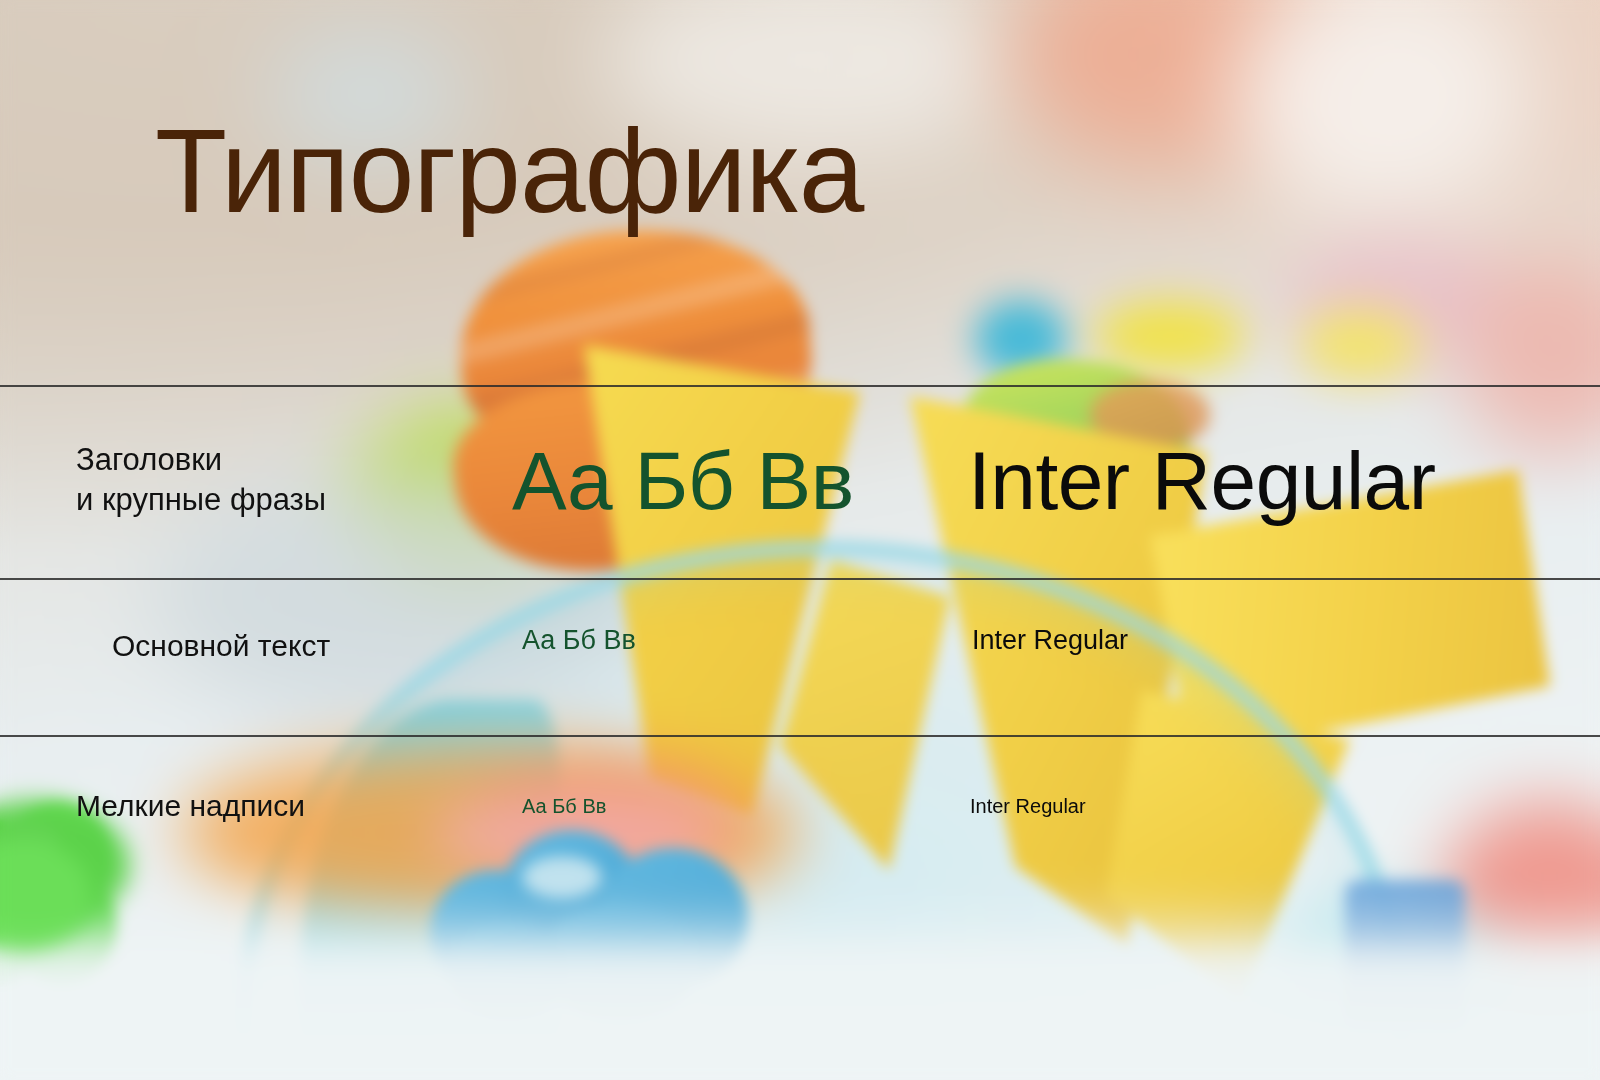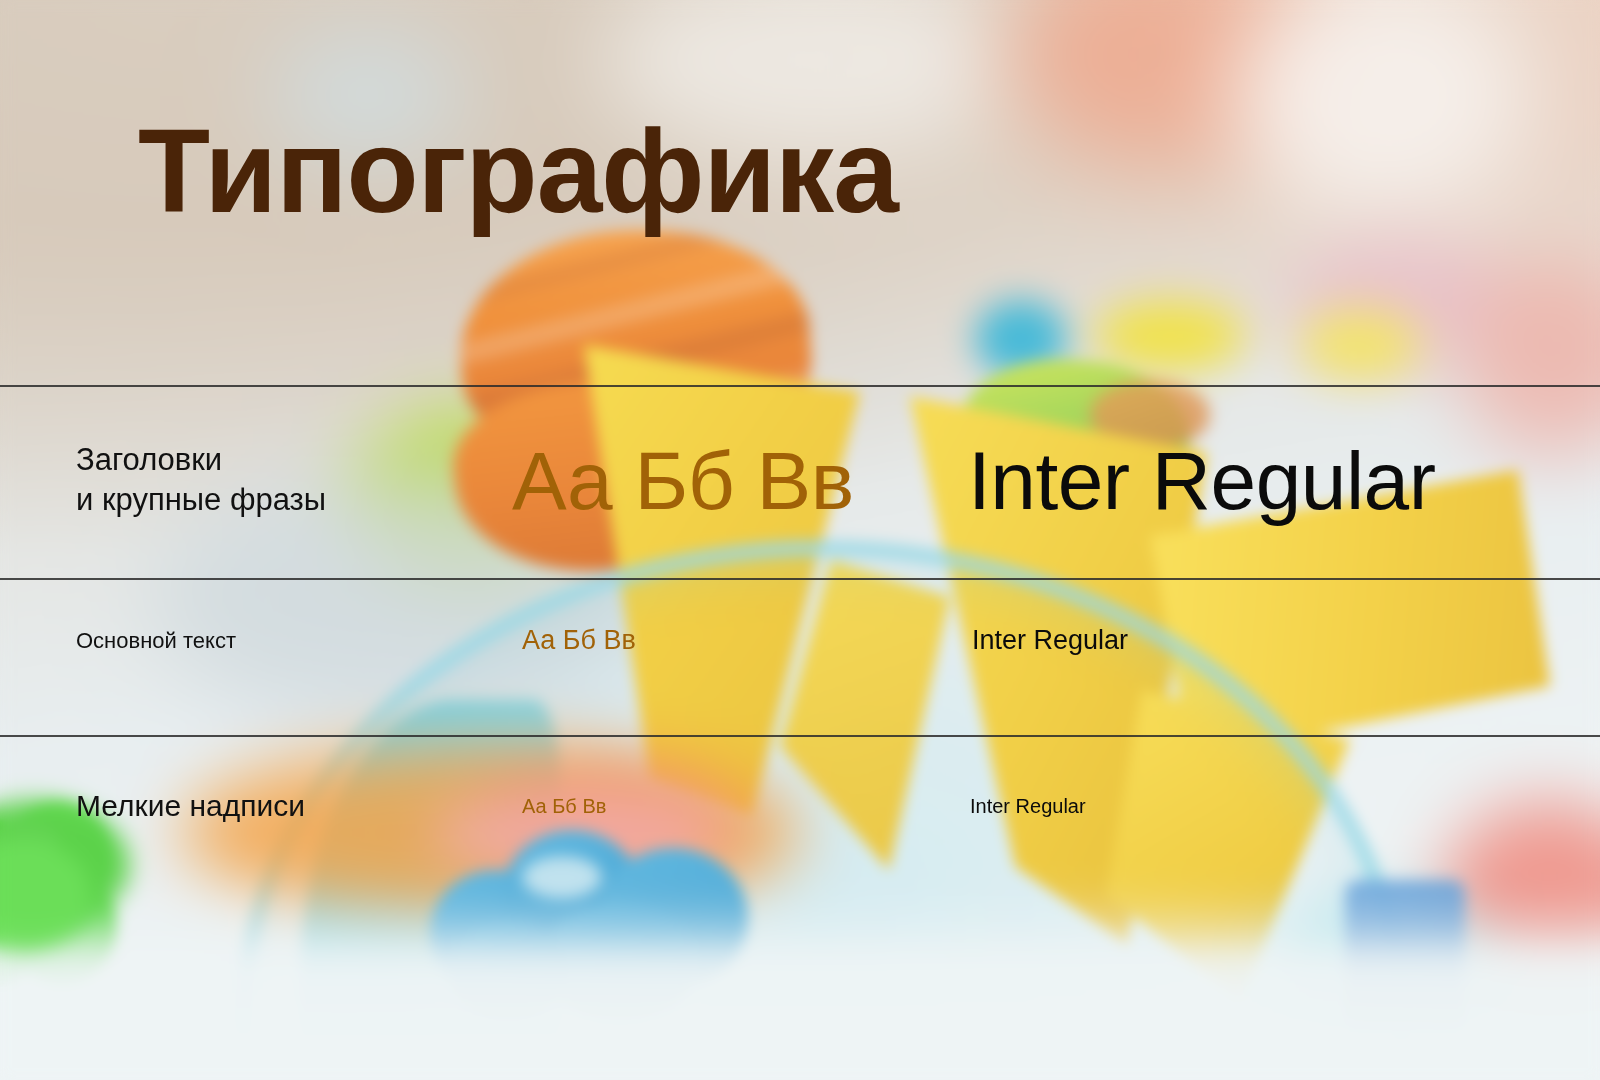--- a/index.html
+++ b/index.html
@@ -176,49 +176,49 @@
   .table-surface{
     position:absolute; left:-40px; top:955px; width:1700px; height:170px;
     background:linear-gradient(180deg, rgba(238,244,246,.55) 0%, rgba(243,248,249,.95) 45%, #f1f6f7 100%);
     filter:blur(14px);
   }
 
   
   .content{ position:absolute; inset:0; }
 
   .page-title{
-    position:absolute; left:138px; top:112px;
-    font-size:118px; font-weight:700; letter-spacing:-1px;
+    position:absolute; left:155px; top:112px;
+    font-size:118px; font-weight:400; letter-spacing:-1px;
     line-height:1.0; color:#4a2408;
     white-space:nowrap;
   }
 
   .divider{
     position:absolute; left:0; width:1600px; height:0;
     border-top:2px solid #2a2a2a; opacity:.85;
   }
   .d1{ top:385px; }
   .d2{ top:578px; }
   .d3{ top:735px; }
 
   .row{ position:absolute; left:0; width:1600px; }
   .row-label{
     position:absolute; left:76px;
     color:#111; white-space:pre-line;
   }
-  .sample-cyr{ position:absolute; color:#a16207; white-space:nowrap;text-align:right; }
+  .sample-cyr{ position:absolute; color:#14532d; white-space:nowrap;text-align:right; }
   .sample-lat{ position:absolute; color:#0b0b0b; white-space:nowrap; }
 
   
   .r1-label{ top:440px; font-size:31px; line-height:1.28; font-weight:400; }
   .r1-cyr{ left:512px; top:434px; font-size:82px; font-weight:400; letter-spacing:-.5px; }
   .r1-lat{ left:968px; top:434px; font-size:82px; font-weight:400; letter-spacing:-.5px; }
 
   
-  .r2-label{ top:627px; font-size:22px; line-height:1.28; }
+  .r2-label{ top:627px; font-size:30px; line-height:1.28;margin-left:36px; }
   .r2-cyr{ left:522px; top:625px; font-size:27px; }
   .r2-lat{ left:972px; top:625px; font-size:27px; }
 
   
   .r3-label{ top:787px; font-size:30px; line-height:1.28; }
   .r3-cyr{ left:522px; top:795px; font-size:20px; }
   .r3-lat{ left:970px; top:795px; font-size:20px; }
 </style>
 </head>
 <body>

